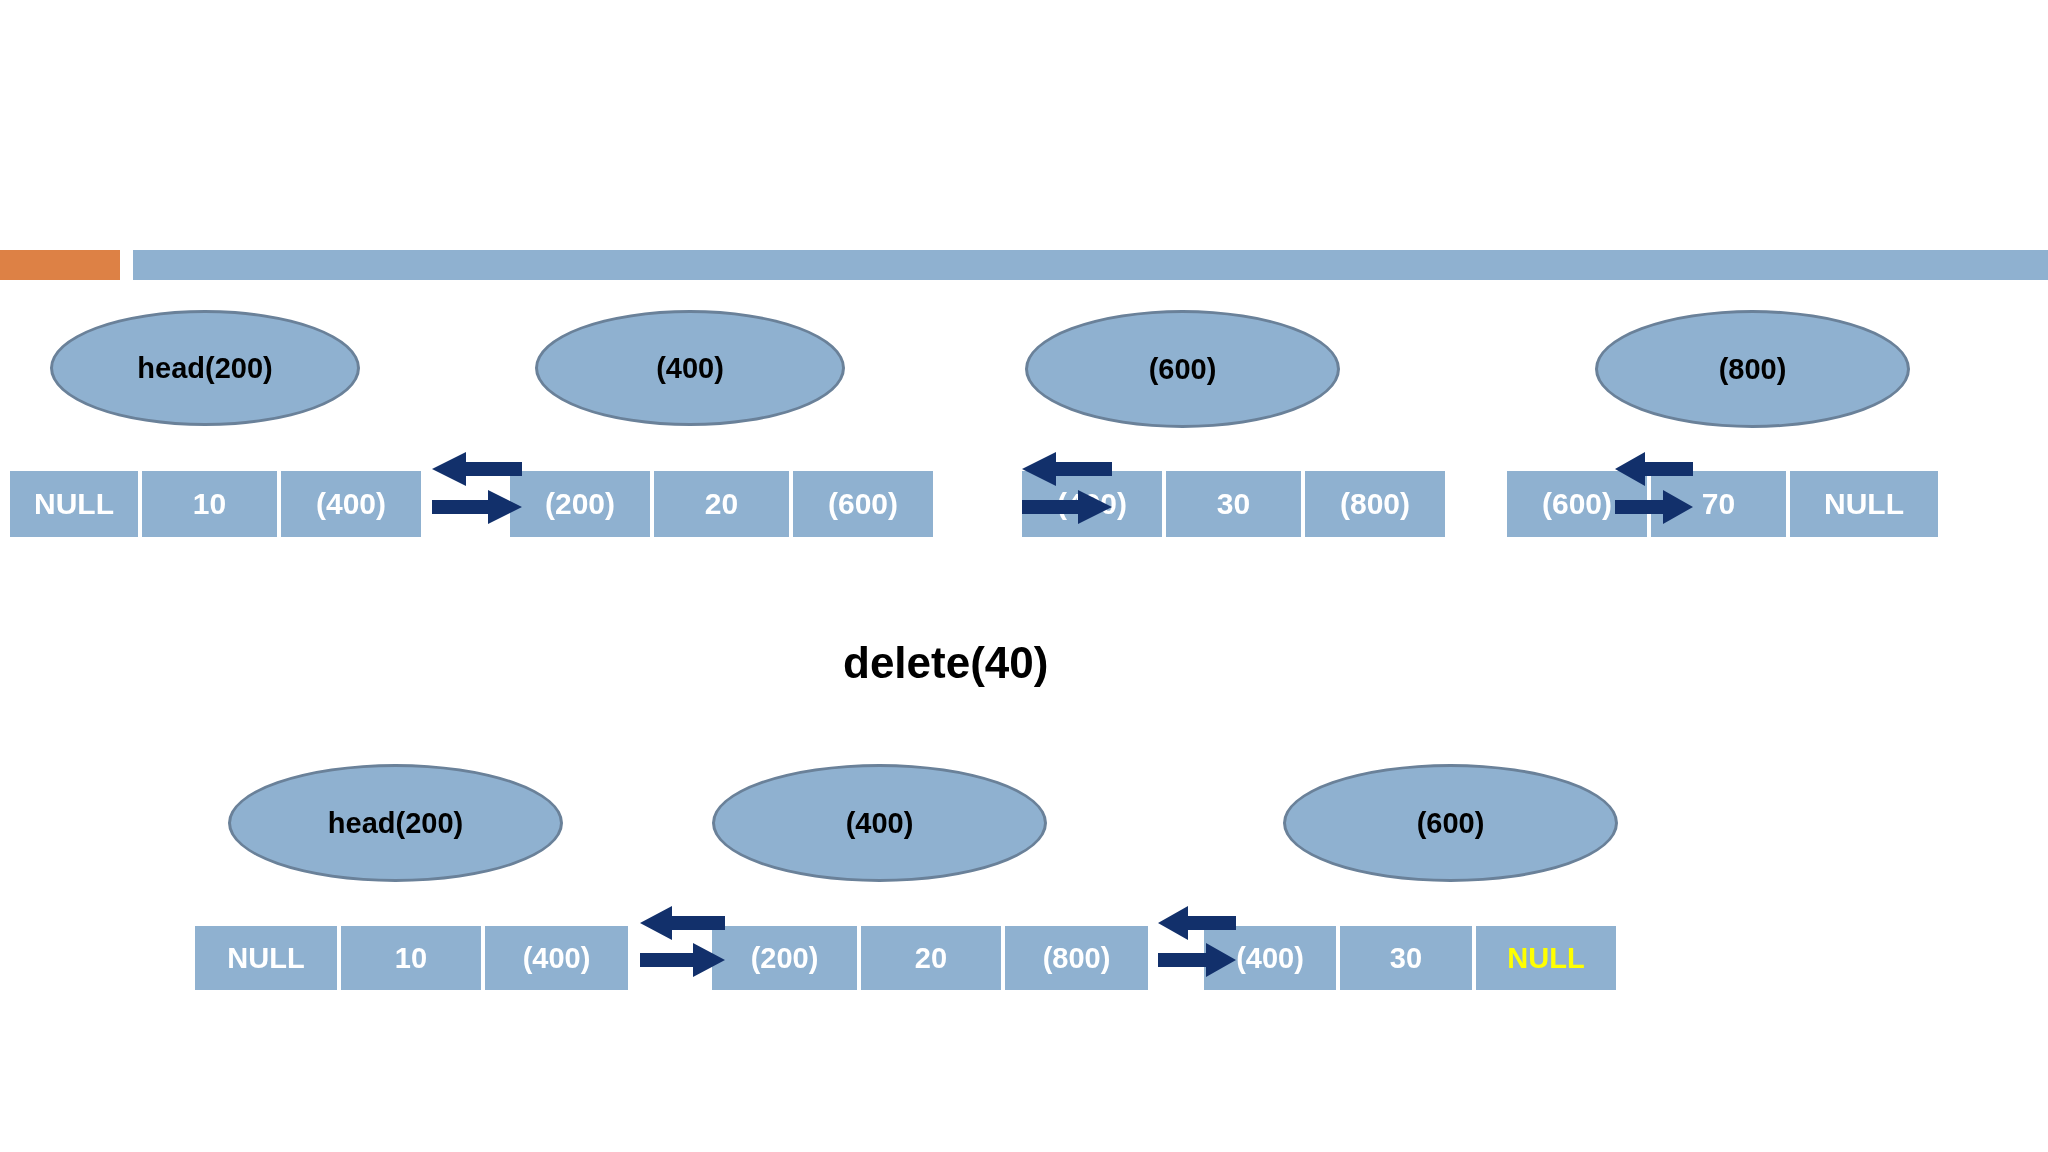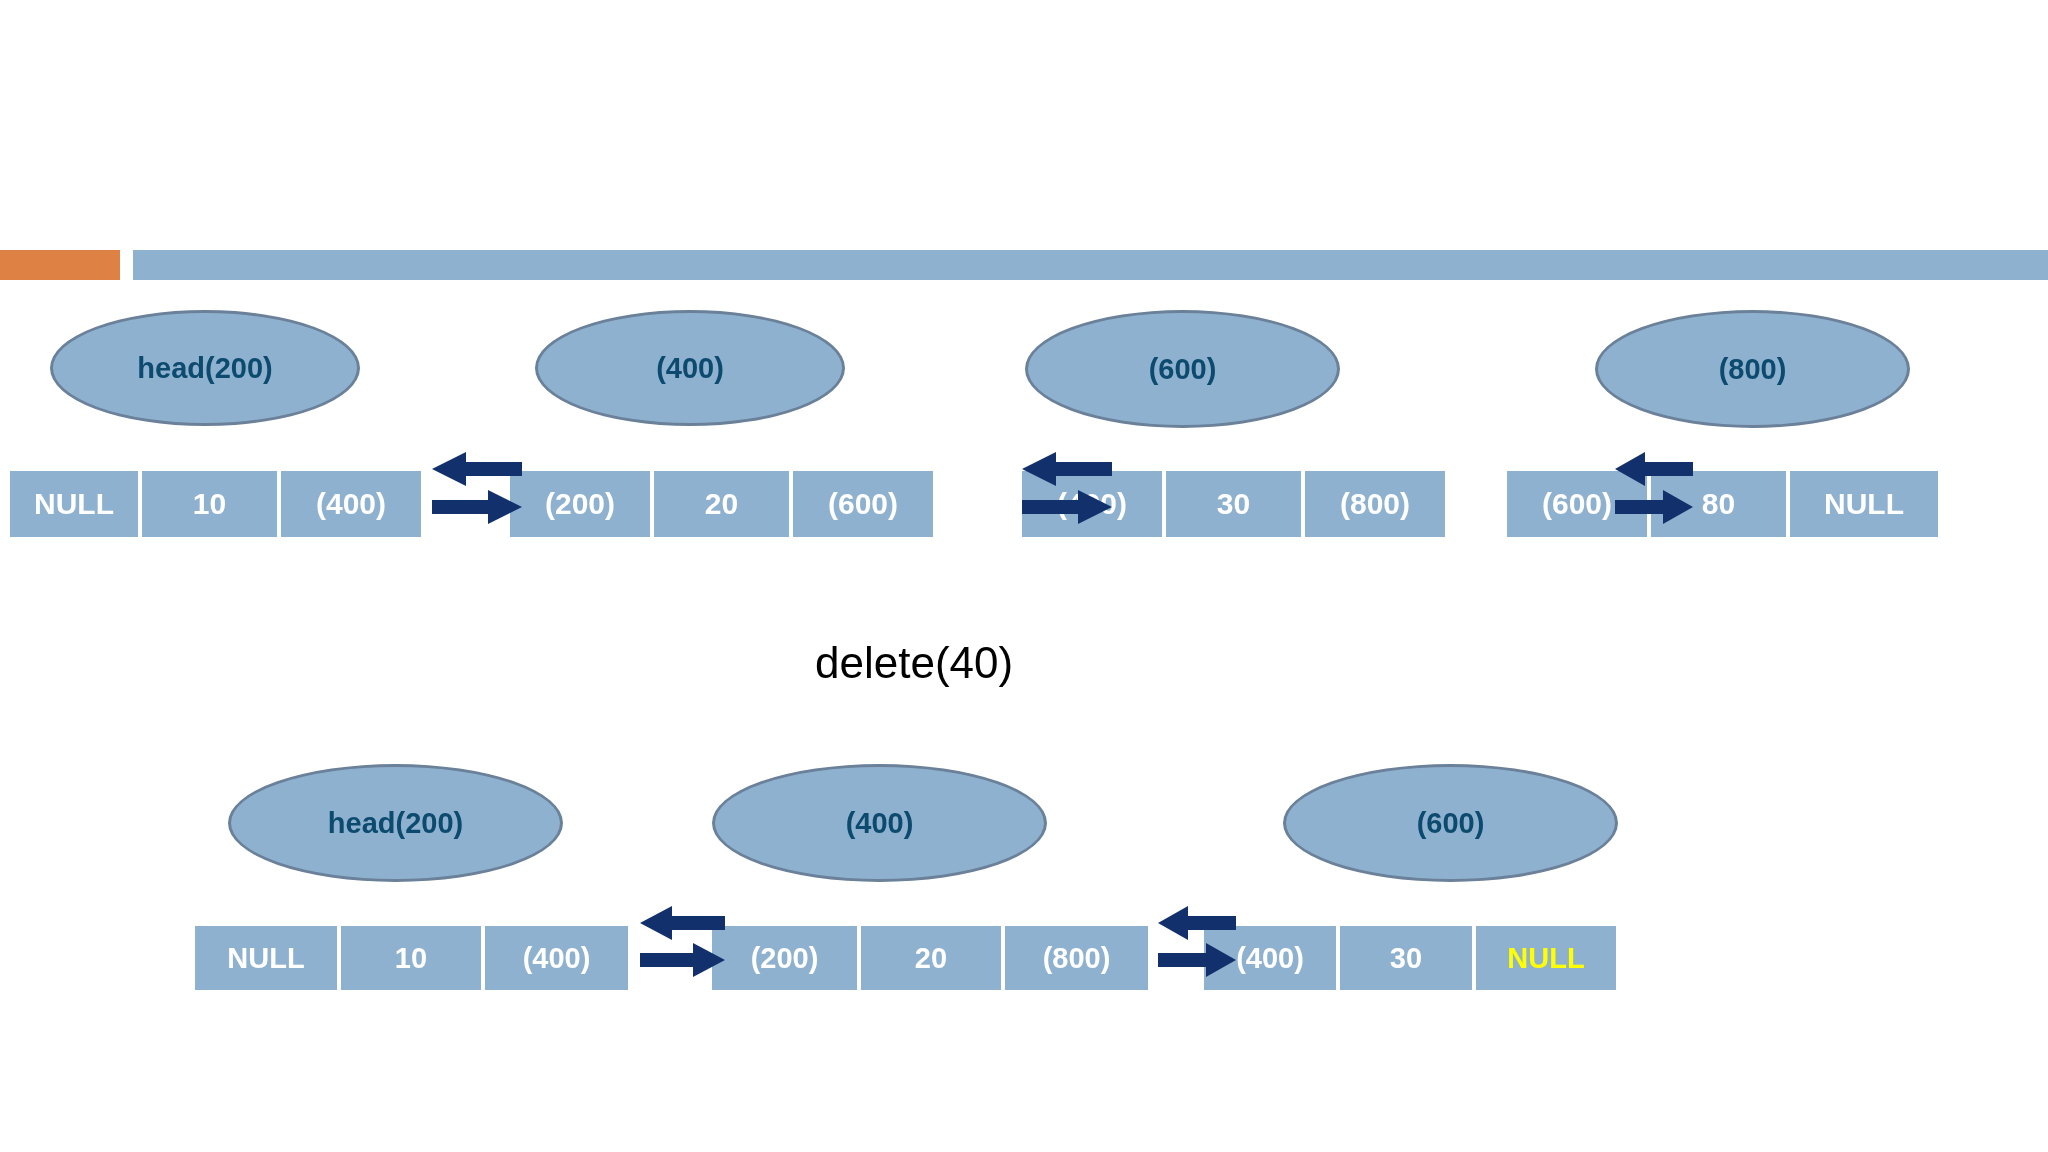--- a/index.html
+++ b/index.html
@@ -40,21 +40,21 @@
 
   
   .ellipse{
     position:absolute;
     background:#8fb1d0;
     border:3px solid #6a8199;
     border-radius:50%;
     display:flex;
     align-items:center;
     justify-content:center;
-    color:#0c4a6e;
+    color:#000000;
     font-weight:bold;
     box-sizing:border-box;
   }
   .ellipse.r1{ width:310px; height:116px; font-size:29px; }
   .ellipse.r1.wide{ width:315px; height:118px; }
   .ellipse.r2{ width:335px; height:118px; font-size:29px; }
 
   
   .chain{ position:absolute; display:flex; }
   .cell{
@@ -71,23 +71,24 @@
   }
   .cell.null-yellow{ color:#ffff00; }
   .gap{ background:transparent; position:relative; }
 
   
   .arrowpair{ position:absolute; }
 
   
   .op-label{
     position:absolute;
-    font-weight:normal;
+    font-weight:bold;
     color:#000000;
     white-space:nowrap;
+    margin-left:28px;
   }
 </style>
 </head>
 <body>
 
 <div class="slide">
 
 
   <div class="bar-orange"></div>
   <div class="bar-blue"></div>
@@ -133,21 +134,21 @@
         <span>30</span>
       </div>
     <div class="cell" style="width:140px;font-size:30px;">
         <span>(800)</span>
       </div>
     <div class="gap" style="width:58px;"></div>
     <div class="cell" style="width:140px;font-size:30px;">
         <span>(600)</span>
       </div>
     <div class="cell" style="width:135px;font-size:30px;">
-        <span>80</span>
+        <span>70</span>
       </div>
     <div class="cell" style="width:148px;font-size:30px;margin-right:0;">
         <span>NULL</span>
       </div>
   </div>
 
   <div class="arrowpair" style="left:432px; top:445px;">
     <svg width="90" height="86" viewBox="0 0 90 86">
       <g fill="#12306b">
         <polygon points="0,24 34,7 34,17 90,17 90,31 34,31 34,41"></polygon>

